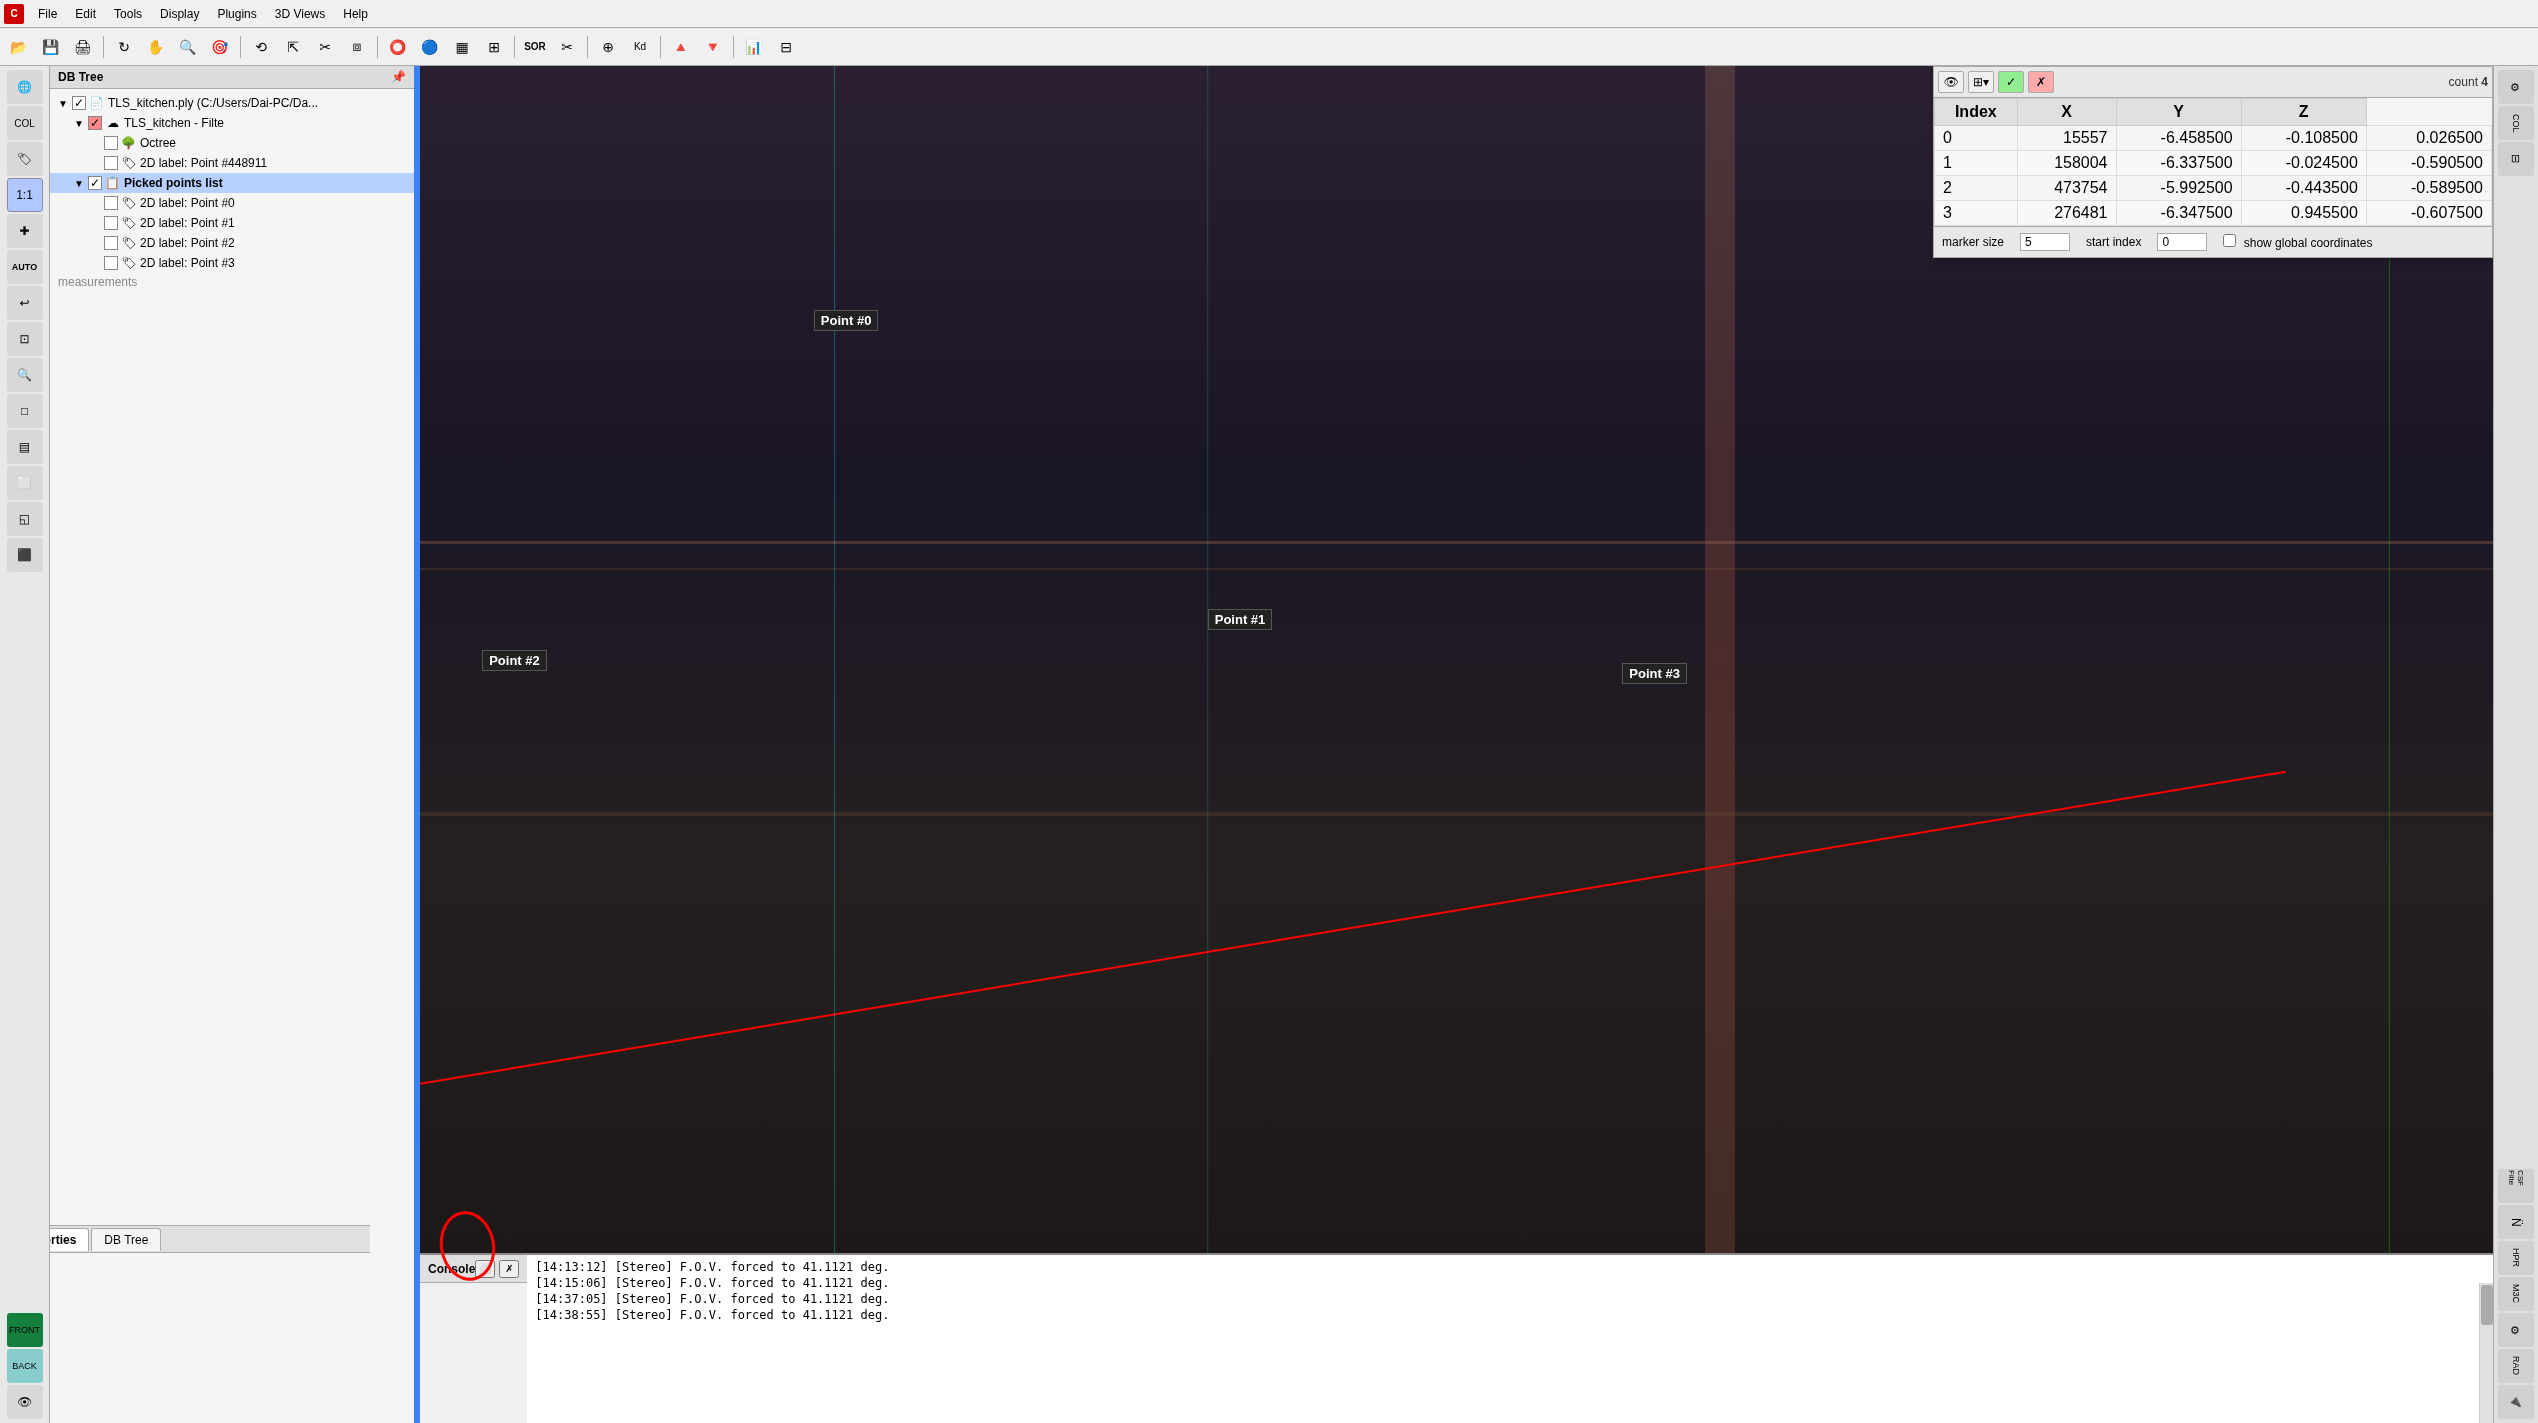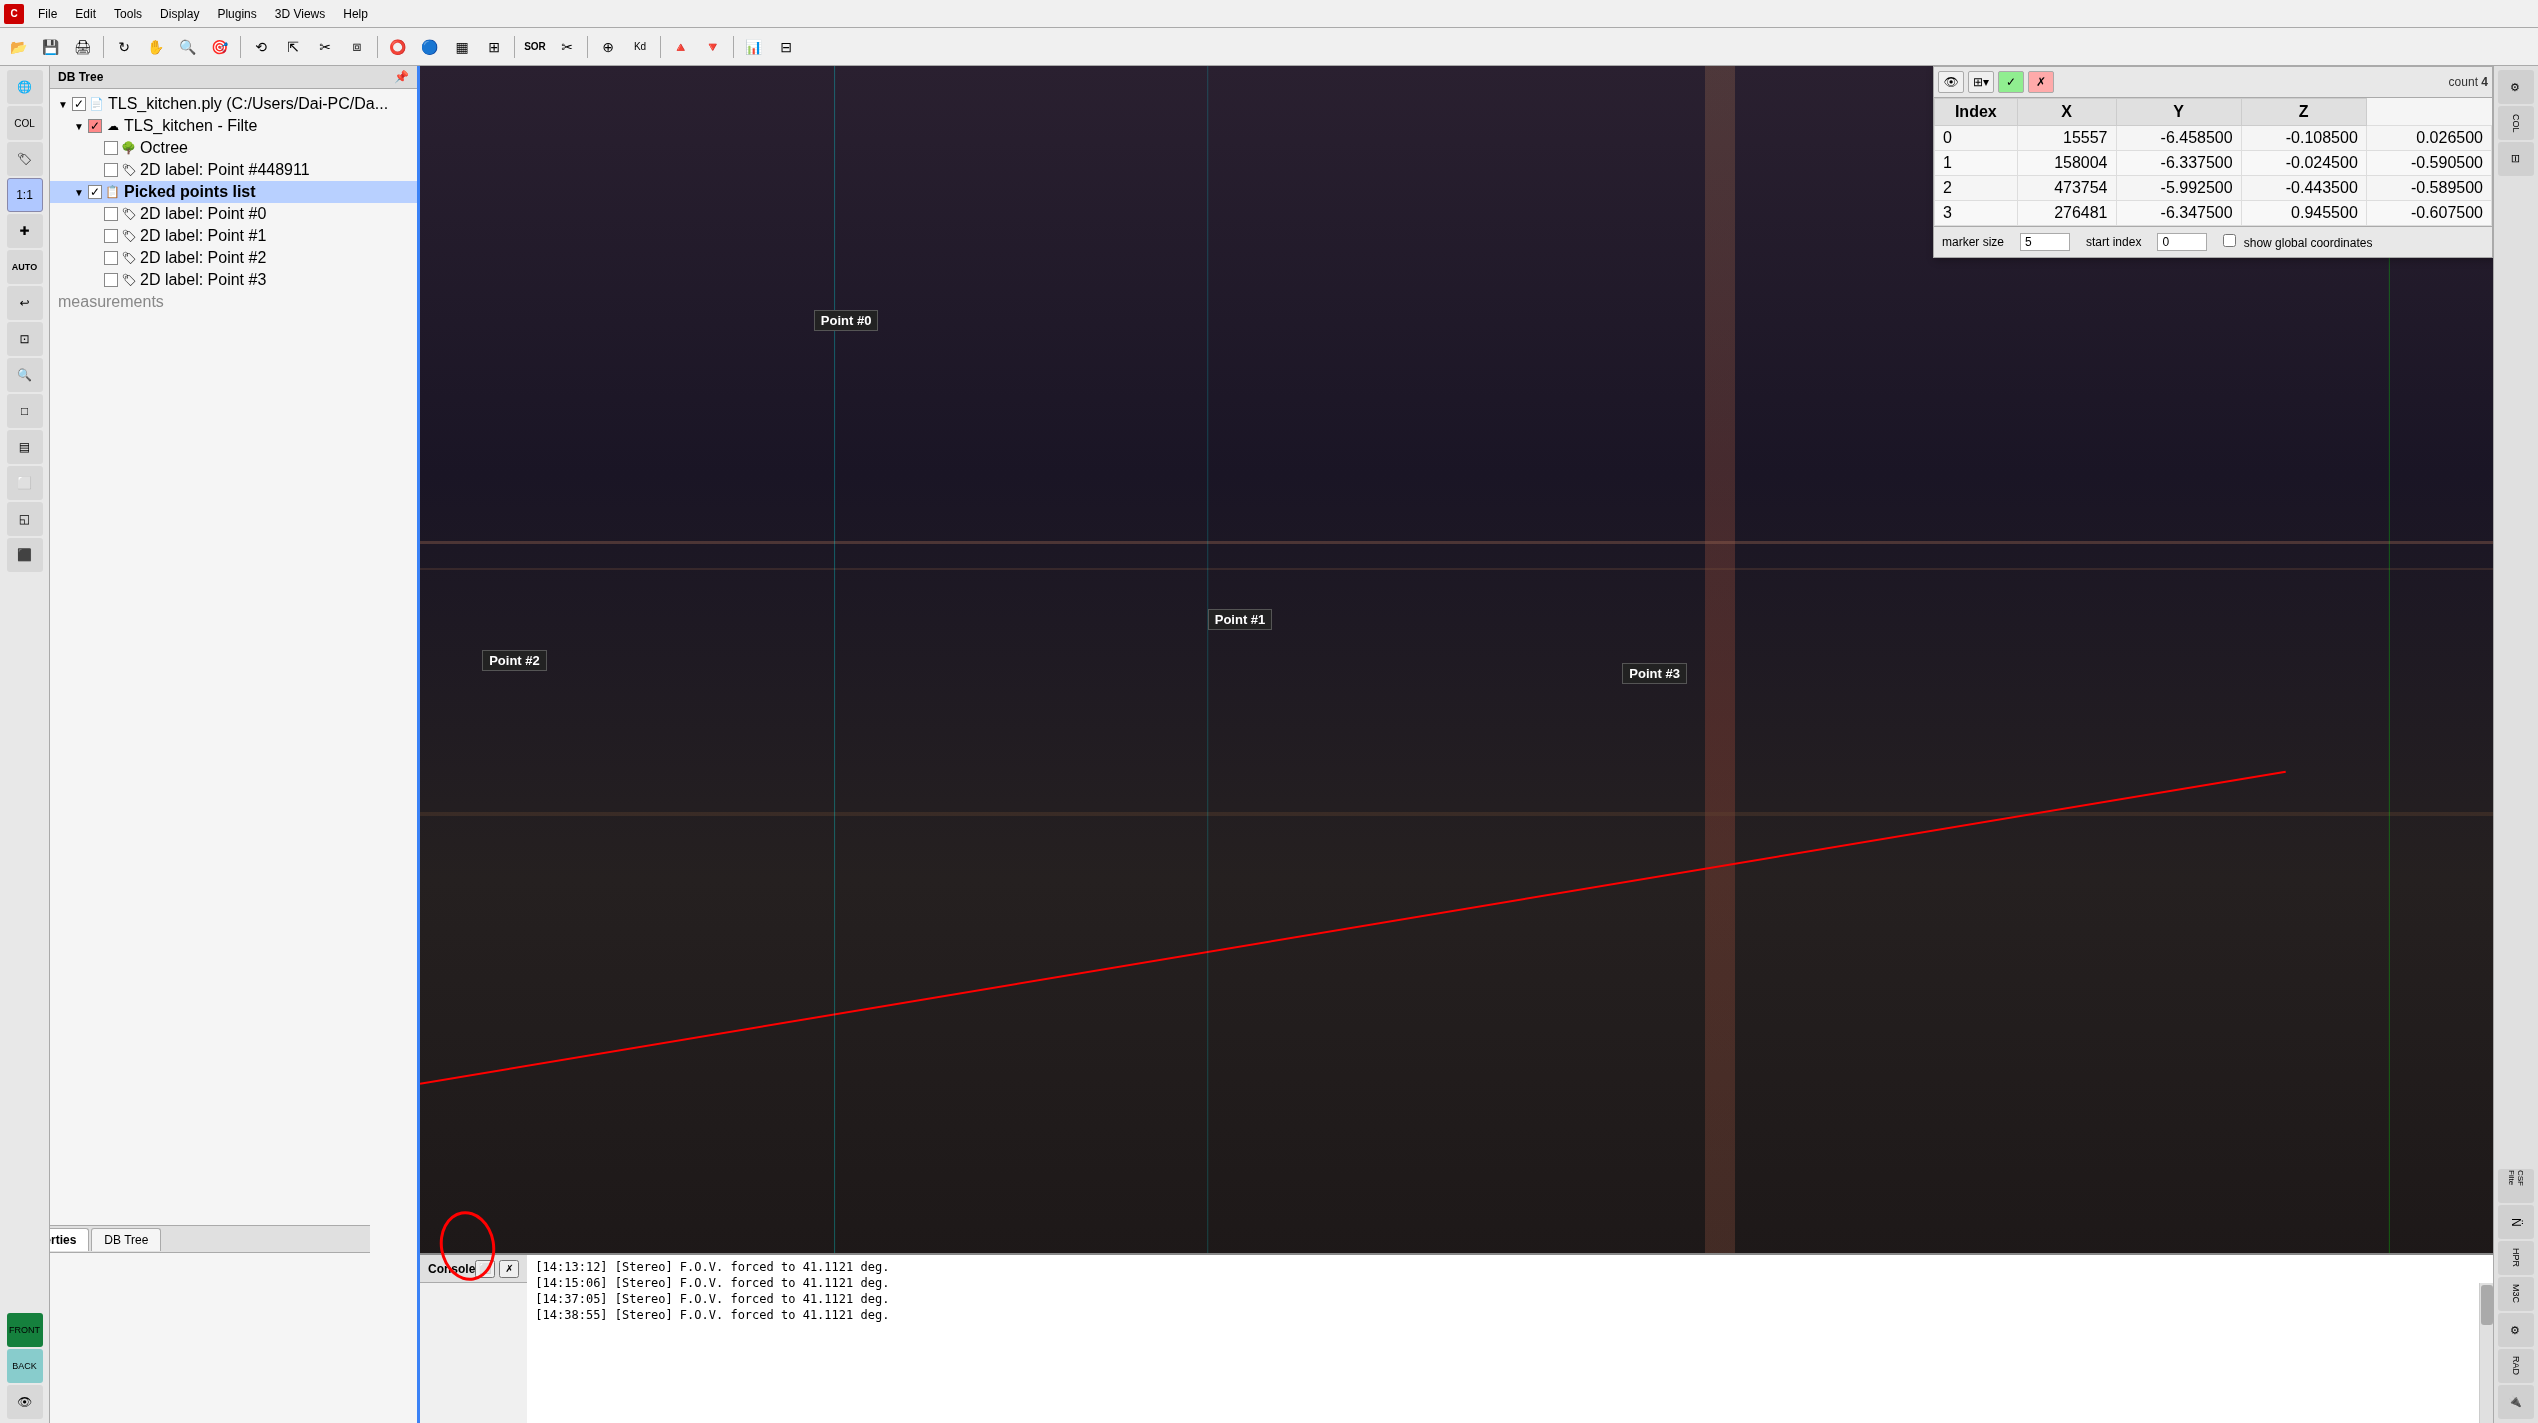--- a/index.html
+++ b/index.html
@@ -37,35 +37,35 @@
     }
     .side-btn {
       width: 36px; height: 34px; display: flex; align-items: center; justify-content: center;
       border: 1px solid transparent; border-radius: 3px; cursor: pointer; font-size: 12px;
       background: #d8d8d8;
     }
     .side-btn.active { background: #b0c8ff; border-color: #88a; }
 
     
     .db-tree-panel {
-      width: 370px; background: #f5f5f5; border-right: 3px solid #3b82f6;
+      width: 370px; background: #f5f5f5; border-right: 6px solid #3b82f6;
       display: flex; flex-direction: column;
     }
     .panel-header {
       background: #ddd; border-bottom: 1px solid #aaa; padding: 4px 8px;
       display: flex; align-items: center; justify-content: space-between; font-weight: bold;
     }
     .tree-content { flex: 1; overflow-y: auto; padding: 4px 0; }
     .tree-node { display: flex; align-items: center; padding: 2px 4px; cursor: pointer; white-space: nowrap; }
     .tree-node.selected { background: #b8d0ff; }
     .tree-indent { display: inline-block; }
     .tree-arrow { display: inline-block; width: 14px; font-size: 10px; }
     .tree-checkbox { width: 14px; height: 14px; border: 1px solid #888; display: inline-flex; align-items: center; justify-content: center; margin-right: 3px; background: white; flex-shrink: 0; }
     .tree-icon { width: 16px; height: 16px; display: inline-flex; align-items: center; justify-content: center; font-size: 12px; margin-right: 3px; flex-shrink: 0; }
-    .tree-label { font-size: 16px; }
+    .tree-label { font-size: 12px; }
 
     
     .viewport-area {
       flex: 1; position: relative; background: #1a1a1a; overflow: hidden;
     }
 
     
     .viewport-bg {
       width: 100%; height: 100%;
       background: linear-gradient(180deg, #2a2030 0%, #1a1525 30%, #252020 60%, #1a1515 100%);

